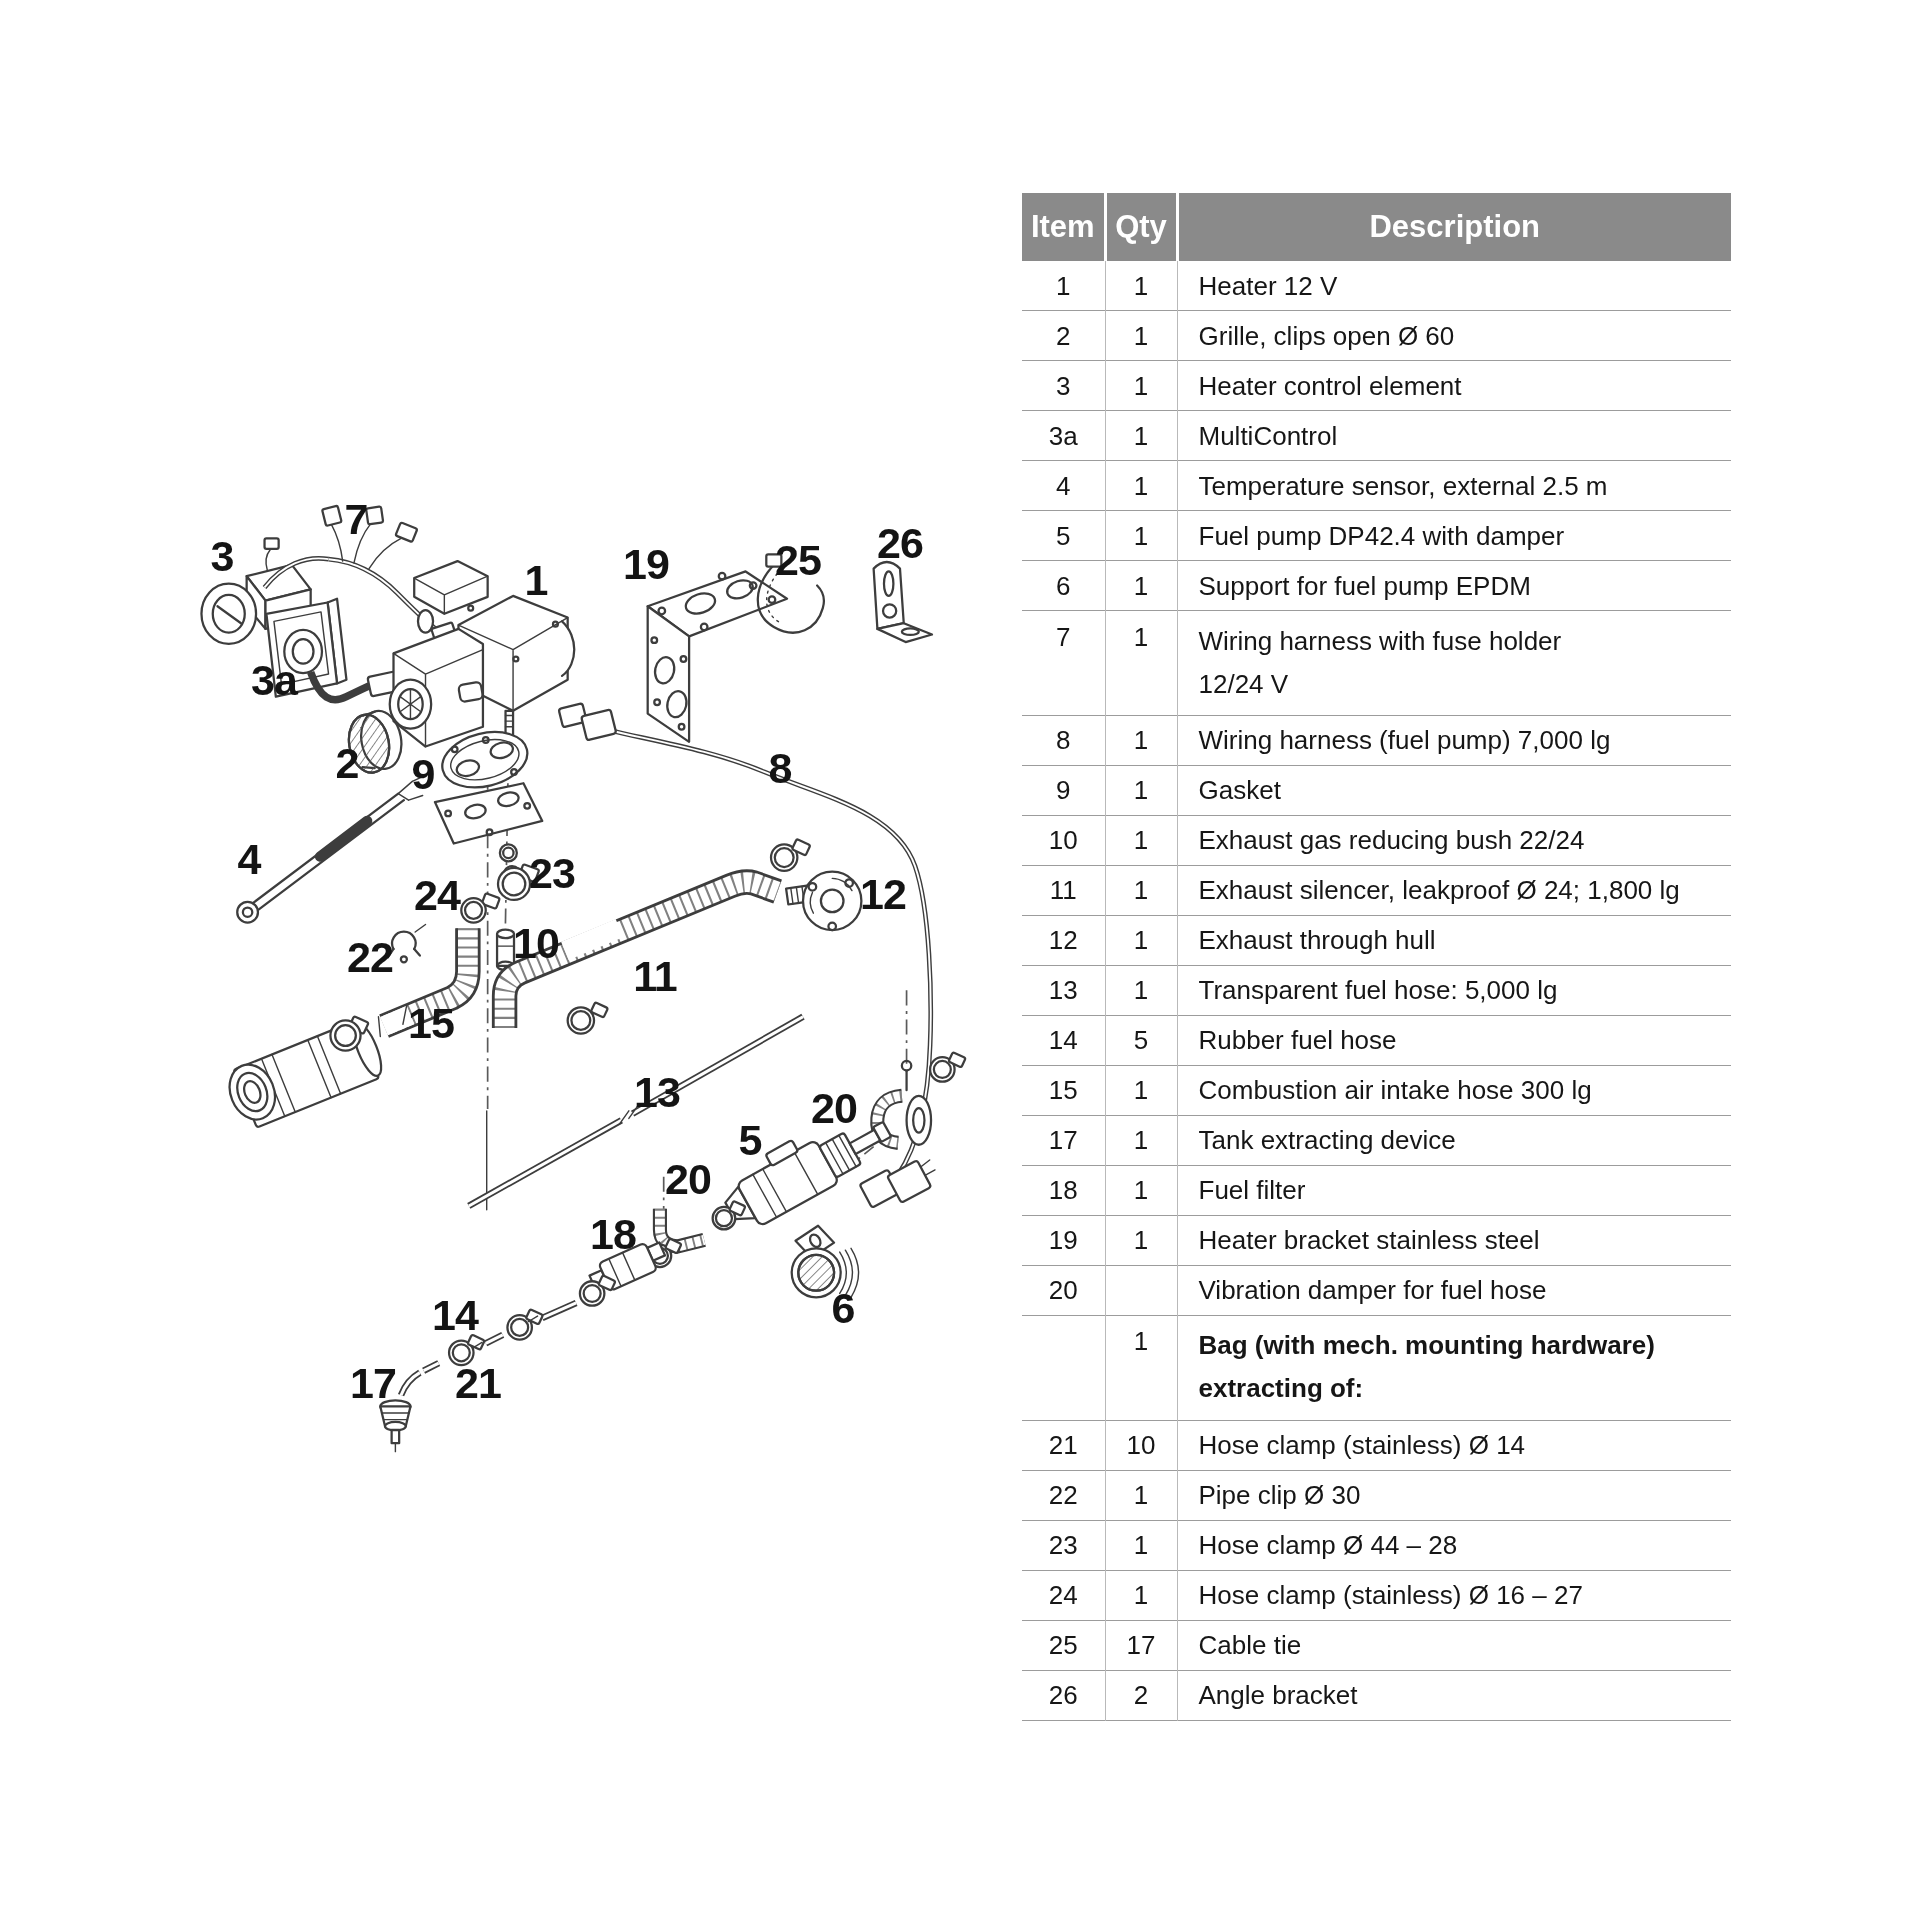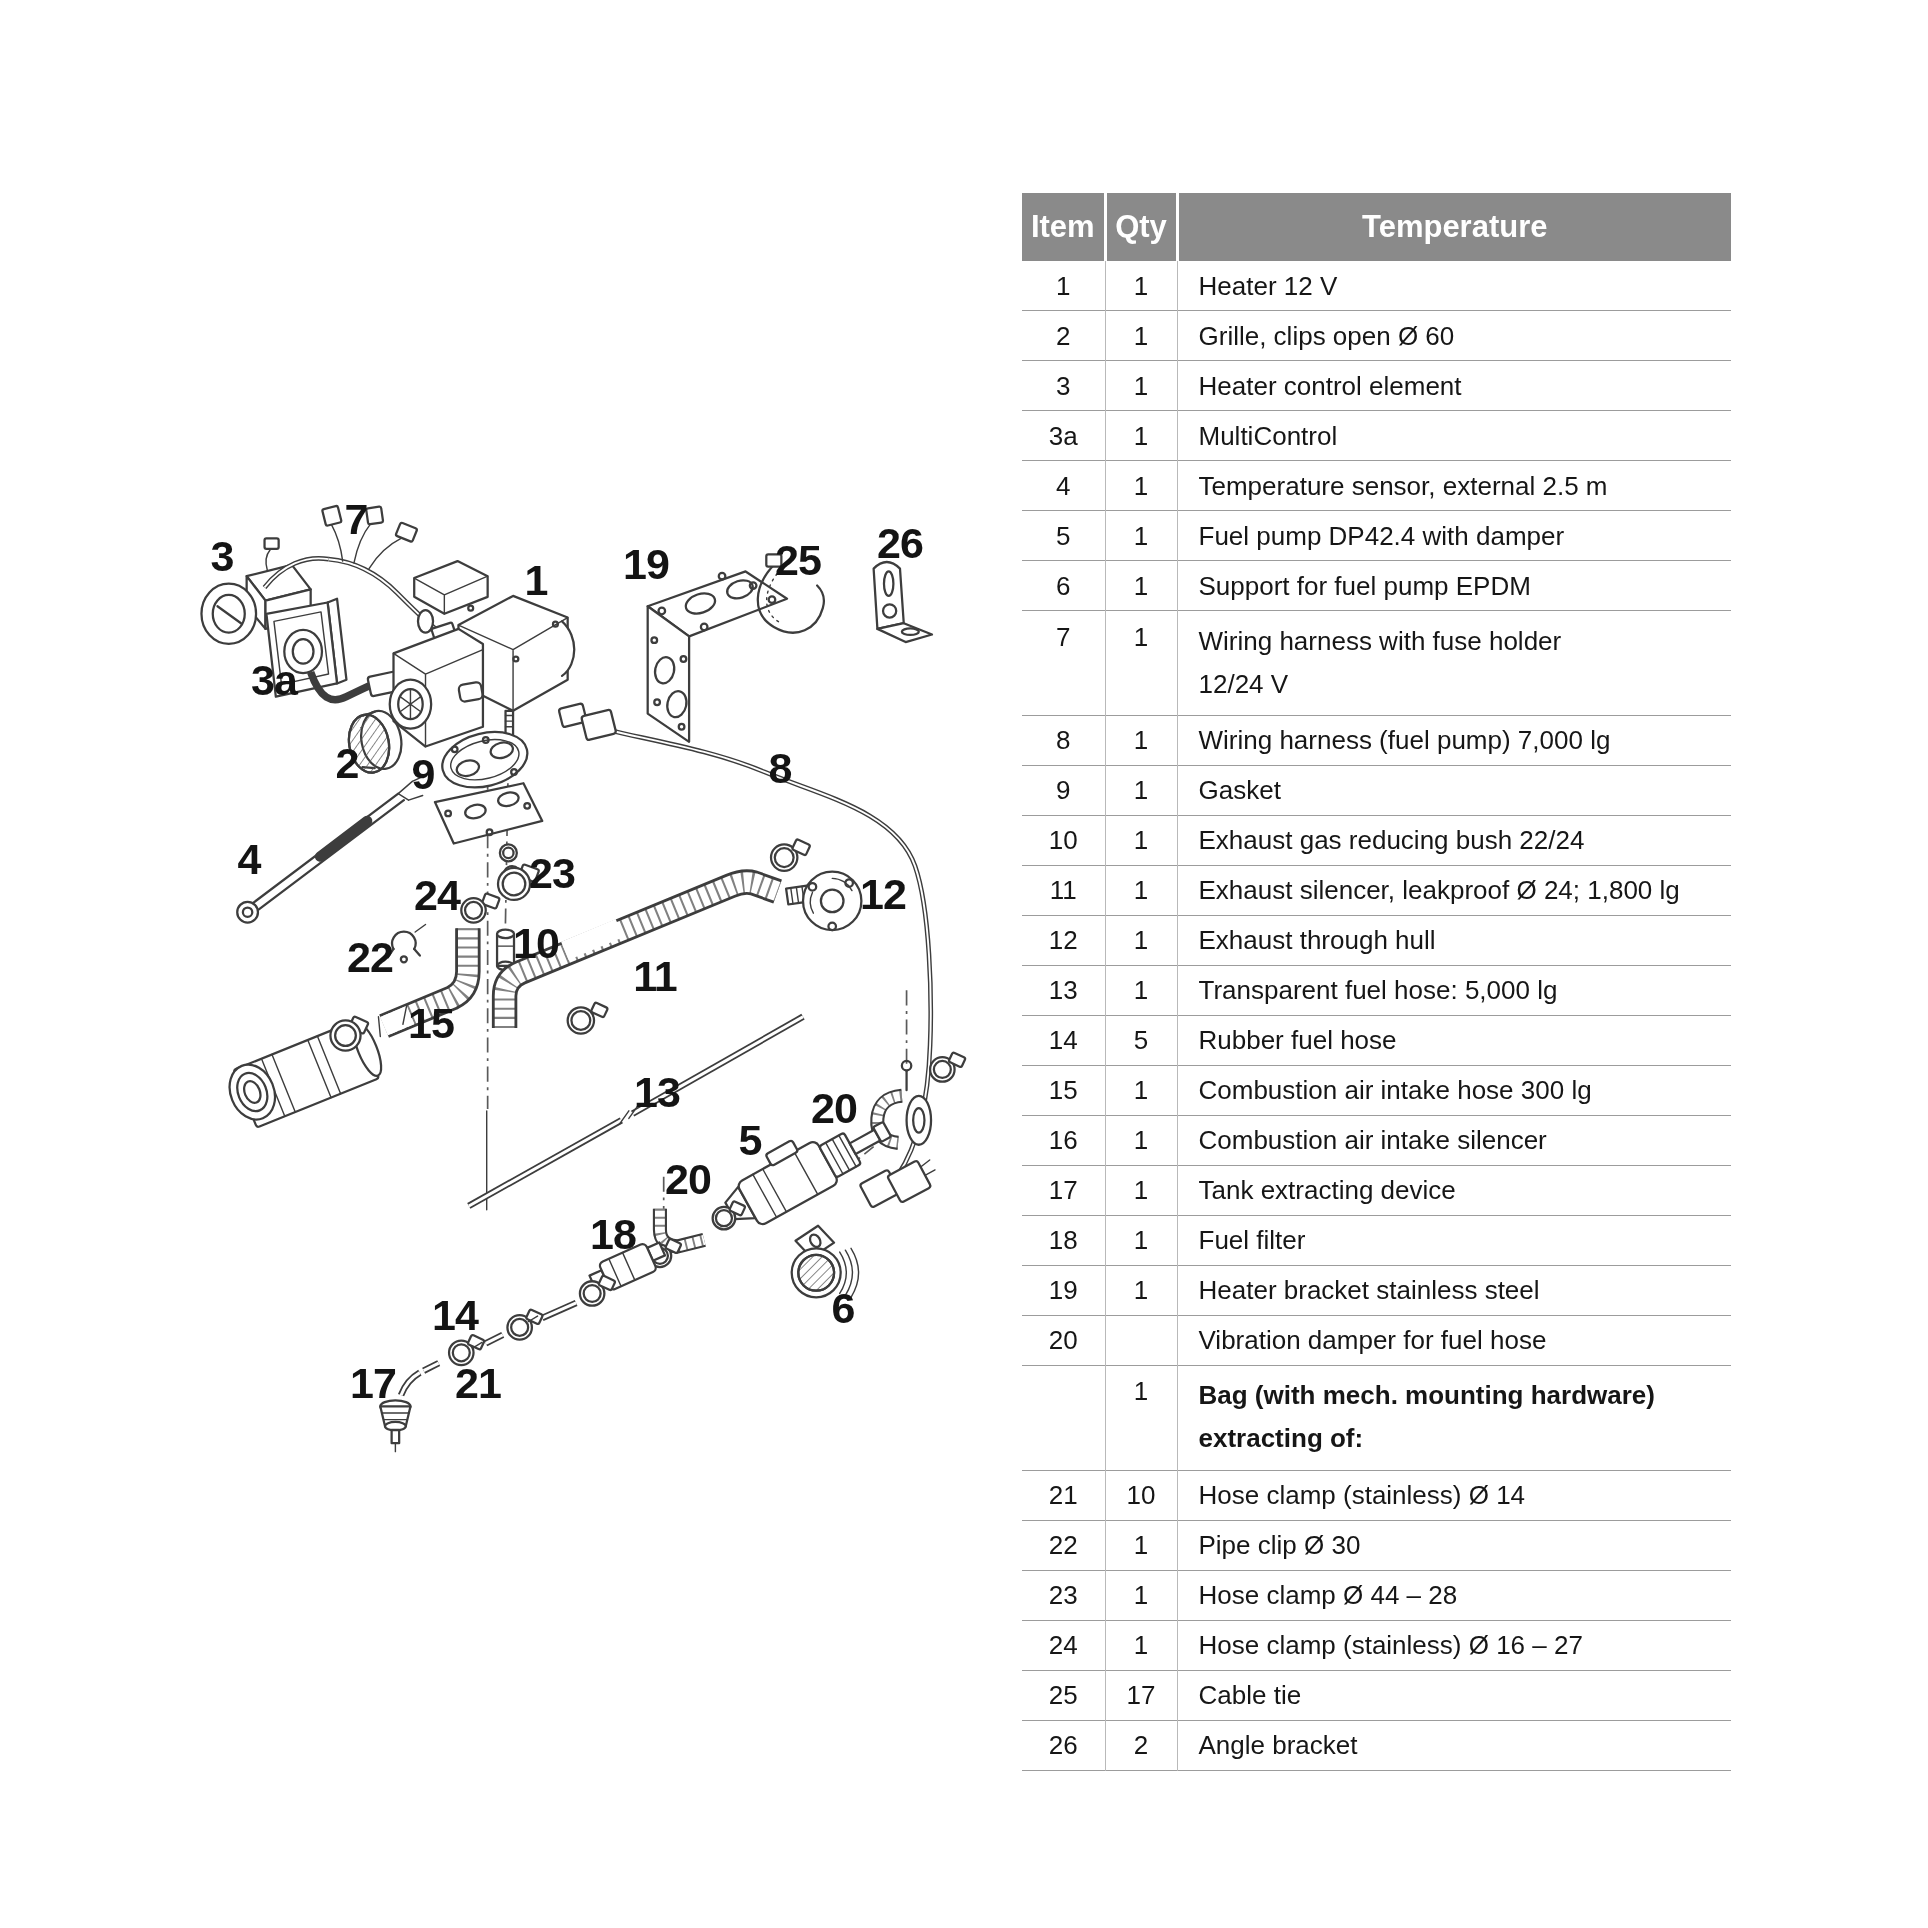--- a/index.html
+++ b/index.html
@@ -447,21 +447,21 @@
   <table class="parts-table">
     <colgroup>
         <col class="w-item">
         <col class="w-qty">
         <col class="w-desc">
       </colgroup>
     <thead>
       <tr>
         <th>Item</th>
         <th>Qty</th>
-        <th>Temperature</th>
+        <th>Description</th>
       </tr>
     </thead>
     <tbody id="parts-tbody">
         <tr>
           <td class="c-item">1</td>
           <td class="c-qty">1</td>
           <td class="c-desc">
             <div class="desc-line">Heater 12 V</div>
           </td>
         </tr>
@@ -565,27 +565,20 @@
           </td>
         </tr>
         <tr>
           <td class="c-item">15</td>
           <td class="c-qty">1</td>
           <td class="c-desc">
             <div class="desc-line">Combustion air intake hose 300 lg</div>
           </td>
         </tr>
         <tr>
-          <td class="c-item">16</td>
-          <td class="c-qty">1</td>
-          <td class="c-desc">
-            <div class="desc-line">Combustion air intake silencer</div>
-          </td>
-        </tr>
-        <tr>
           <td class="c-item">17</td>
           <td class="c-qty">1</td>
           <td class="c-desc">
             <div class="desc-line">Tank extracting device</div>
           </td>
         </tr>
         <tr>
           <td class="c-item">18</td>
           <td class="c-qty">1</td>
           <td class="c-desc">

